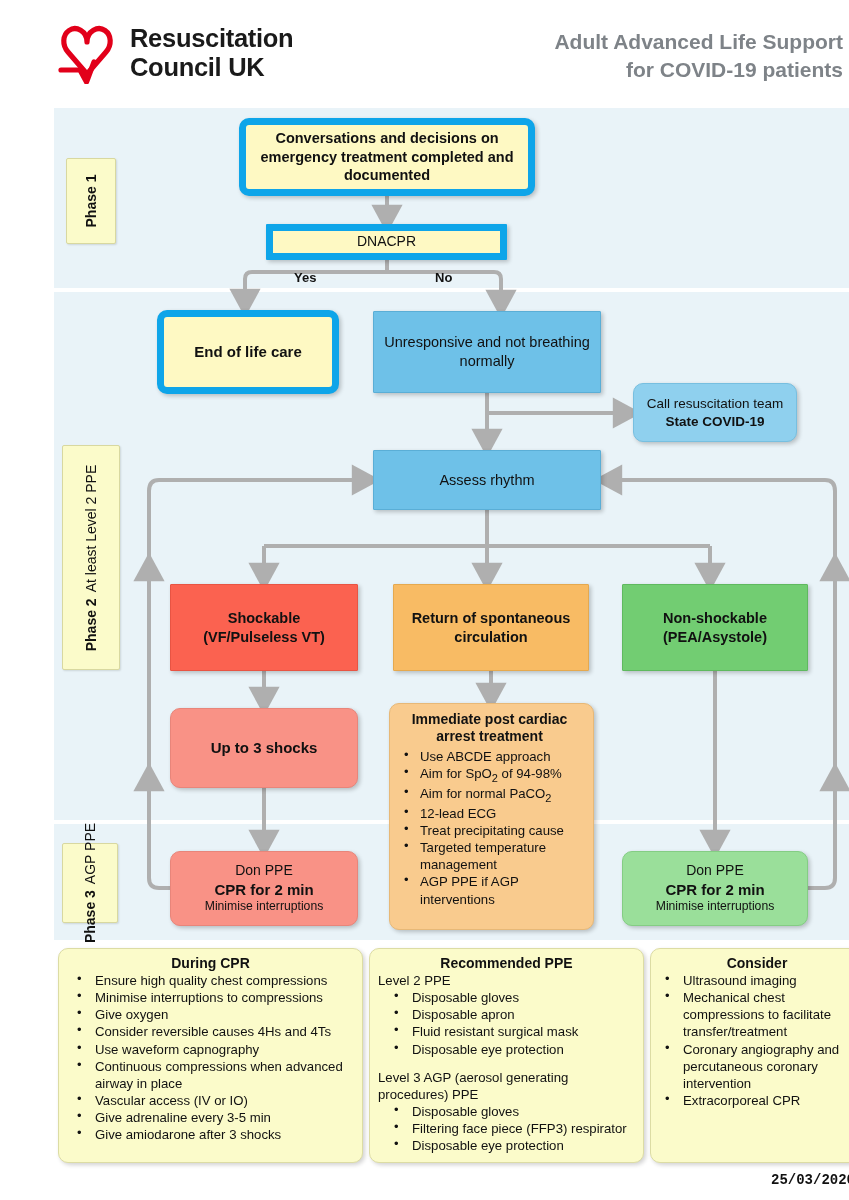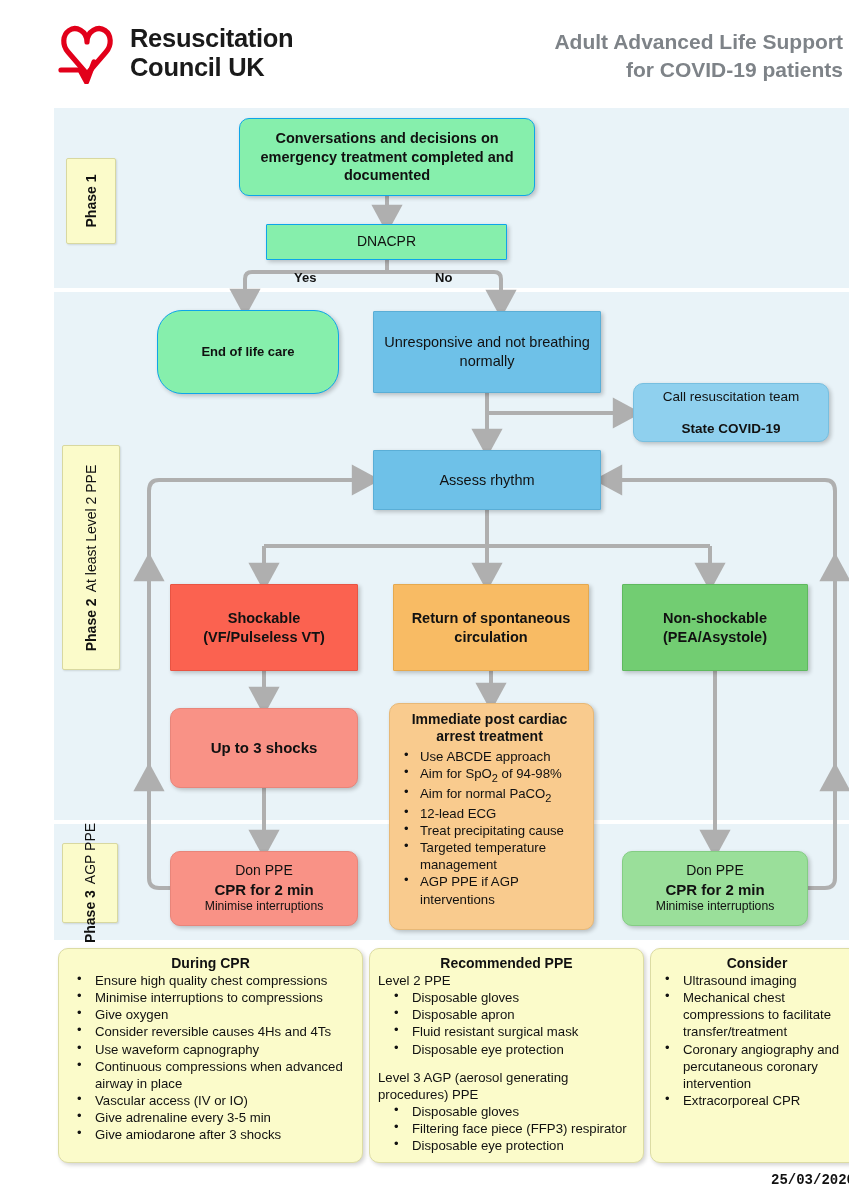--- a/index.html
+++ b/index.html
@@ -108,39 +108,39 @@
     justify-content: center;
     text-align: center;
     color: #111;
     box-shadow: 2px 2px 4px rgba(0,0,0,0.22);
     padding: 4px 8px;
     line-height: 1.28;
   }
   .node.sq  { border-radius: 1px; }
   .node.rnd { border-radius: 10px; }
 
-  .grey  { background: #86efac; border: 1px solid #0ea5e9; }
+  .grey  { background: #fef9c3; border: 7px solid #0ea5e9; }
   .blue  { background: #6ec1e8; border: 1px solid #5aaed6; }
   .bluel { background: #8fd0ee; border: 1px solid #77bfe0; }
   .red   { background: #fb6250; border: 1px solid #e85443; }
   .redl  { background: #f99286; border: 1px solid #e8857a; }
   .orng  { background: #f8bb64; border: 1px solid #e5a94f; }
   .orngl { background: #f9cb8e; border: 1px solid #e7b877; }
   .grn   { background: #72cd72; border: 1px solid #5fb95f; }
   .grnl  { background: #9adf9a; border: 1px solid #84cd84; }
 
   .bold   { font-weight: bold; }
   .normal { font-weight: normal; }
 
   
   #n-conversations { left: 207px; top: 118px;  width: 296px; height: 78px;  font-size: 14.5px; }
   #n-dnacpr        { left: 234px; top: 224px;  width: 241px; height: 36px;  font-size: 14px; }
-  #n-eol           { left: 125px; top: 310px;  width: 182px; height: 84px;  font-size: 13px; border-radius: 25px; }
+  #n-eol           { left: 125px; top: 310px;  width: 182px; height: 84px;  font-size: 15px; }
   #n-unresponsive  { left: 341px; top: 311px;  width: 228px; height: 82px;  font-size: 14.5px; }
-  #n-callteam      { left: 601px; top: 383px;  width: 196px; height: 59px;  font-size: 13.5px; justify-content: space-between; }
+  #n-callteam      { left: 601px; top: 383px;  width: 164px; height: 59px;  font-size: 13.5px; }
   #n-assess        { left: 341px; top: 450px;  width: 228px; height: 60px;  font-size: 14.5px; }
 
   #n-shockable     { left: 138px; top: 584px;  width: 188px; height: 87px;  font-size: 14.5px; }
   #n-rosc          { left: 361px; top: 584px;  width: 196px; height: 87px;  font-size: 14.5px; }
   #n-nonshockable  { left: 590px; top: 584px;  width: 186px; height: 87px;  font-size: 14.5px; }
 
   #n-shocks        { left: 138px; top: 708px;  width: 188px; height: 80px;  font-size: 15px; }
   #n-postarrest    { left: 357px; top: 703px;  width: 205px; height: 227px;  font-size: 13.2px;
                      align-items: stretch; justify-content: flex-start; padding: 7px 12px 6px 8px; }
   #n-cpr-left      { left: 138px; top: 851px;  width: 188px; height: 75px;  font-size: 14px; }

